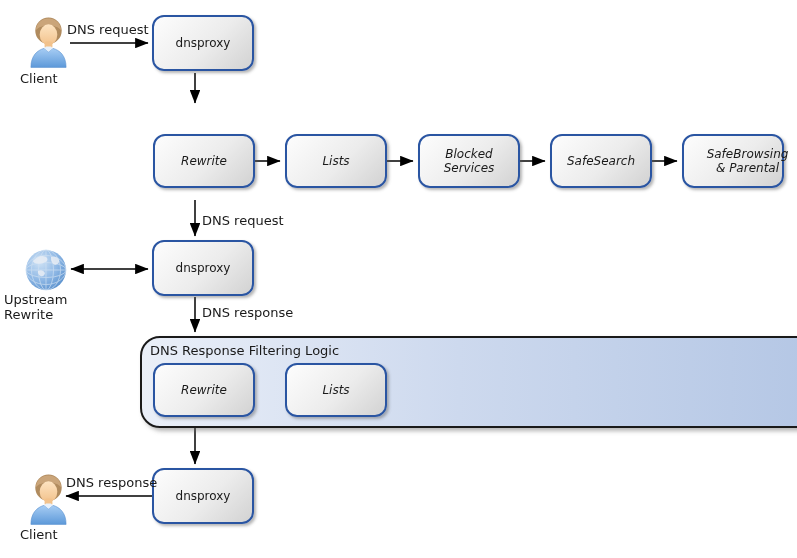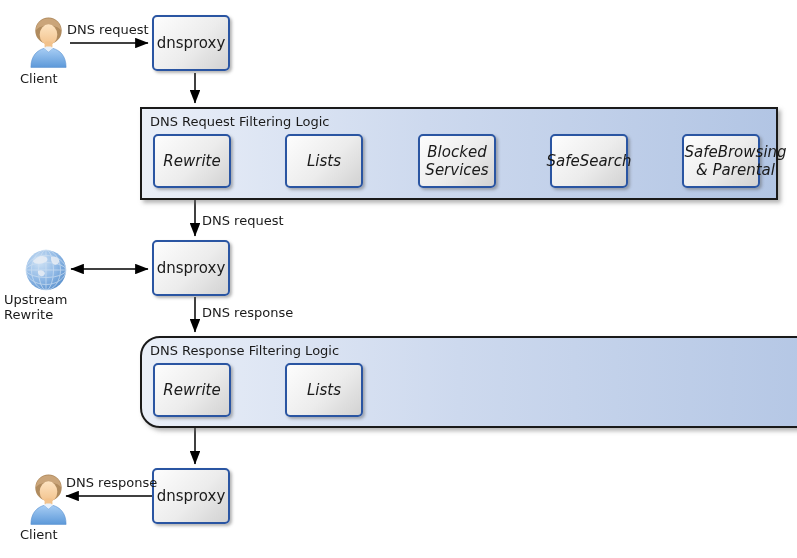--- a/index.html
+++ b/index.html
@@ -13,28 +13,28 @@
     overflow: hidden;
   }
   svg.wires {
     position: absolute;
     left: 0; top: 0;
     width: 797px; height: 558px;
     pointer-events: none;
   }
   .proc {
     position: absolute;
-    width: 78px; height: 56px;
+    width: 102px; height: 56px;
     box-sizing: border-box;
     border: 2px solid #2a55a2;
-    border-radius: 5px;
+    border-radius: 12px;
     background: linear-gradient(135deg, #fdfdfd 0%, #ececec 55%, #d2d2d2 100%);
     box-shadow: 2px 2px 3px rgba(90,90,90,0.45);
     display: flex; align-items: center; justify-content: center;
-    font-size: 15px; line-height: 1.2; text-align: center;
+    font-size: 12px; line-height: 1.2; text-align: center;
   }
   .step { height: 54px; font-style: italic; }
   .group {
     position: absolute;
     box-sizing: border-box;
     border: 2px solid #1a1a1a;
     background: linear-gradient(90deg, #eaeff8 0%, #cdd9ee 45%, #b2c5e4 100%);
     box-shadow: 3px 3px 4px rgba(110,110,110,0.5);
   }
   .group-title {
@@ -111,23 +111,20 @@
       <path d="M5,55 C5,43 11.5,37.5 18.5,35.5 L23,39 L27.5,35.5 C34.5,37.5 41,43 41,55 Z" fill="url(#grad-shirt)" stroke="#5b92cf" stroke-width="0.6"></path>
       <path d="M18.5,35.5 L23,39 L27.5,35.5 L25.5,33.5 L20.5,33.5 Z" fill="#e8f1fb"></path>
     </svg>
   </div>
   <div class="caption" style="left:20px; top:71px; width:56px;">Client</div>
 
   <div class="proc" style="left:152px; top:15px;">dnsproxy</div>
 
   <div class="edge-label" style="left:67px; top:22px;">DNS request</div>
 
-  <div class="group" style="left:140px; top:107px; width:638px; height:93px;">
-    <div class="group-title">DNS Request Filtering Logic</div>
-  </div>
   <div class="proc step" style="left:153px; top:134px;">Rewrite</div>
   <div class="proc step" style="left:285px; top:134px;">Lists</div>
   <div class="proc step" style="left:550px; top:134px;">SafeSearch</div>
   <div class="proc step" style="left:418px; top:134px;">Blocked Services</div>
   <div class="proc step" style="left:682px; top:134px;padding-left:29px;">SafeBrowsing &amp; Parental</div>
 
   <div class="edge-label" style="left:202px; top:213px;">DNS request</div>
 
   <div class="icon" style="left:24px; top:248px;">
     <svg viewBox="0 0 44 44" width="44" height="44">

